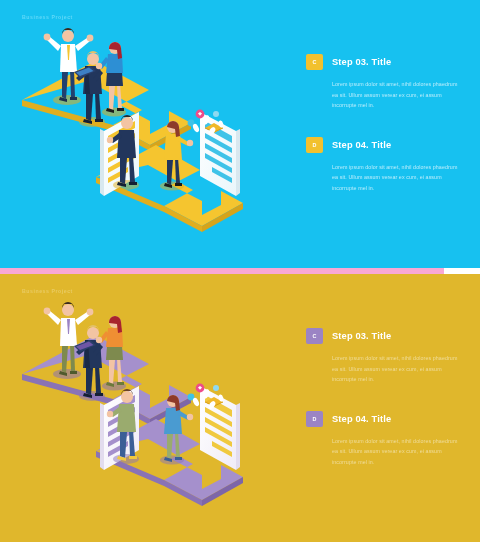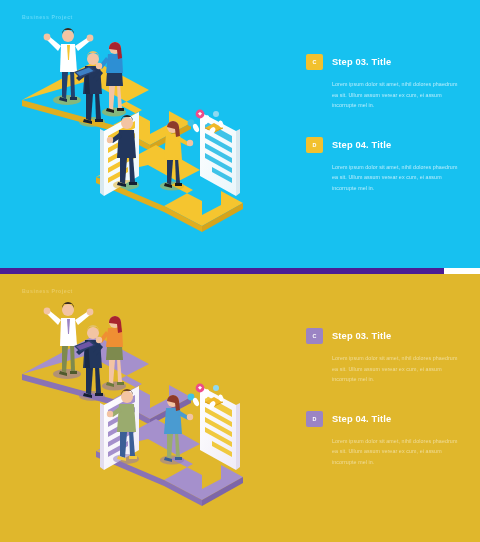--- a/index.html
+++ b/index.html
@@ -1,18 +1,18 @@
 <!DOCTYPE html>
 <html><head>
 <meta charset="utf-8">
 <style>
   html,body{margin:0;padding:0;background:#ffffff;}
   body{width:480px;height:542px;font-family:"Liberation Sans",sans-serif;overflow:hidden;}
 
-  .deck{width:444px;height:542px;display:flex;flex-direction:column;background:#4c1d95;}
+  .deck{width:444px;height:542px;display:flex;flex-direction:column;background:#f9a8d4;}
 
   .slide{position:relative;width:480px;height:268px;overflow:hidden;flex:0 0 auto;}
   .slide.cyan{background:#17c1f0;}
   .slide.gold{background:#e0b72c;margin-top:6px;}
 
   .eyebrow{position:absolute;left:22px;top:14px;font-size:5.2px;letter-spacing:.55px;font-weight:600;}
   .slide.cyan .eyebrow{color:#5fd8f8;}
   .slide.gold .eyebrow{color:#e9cb62;}
 
   

